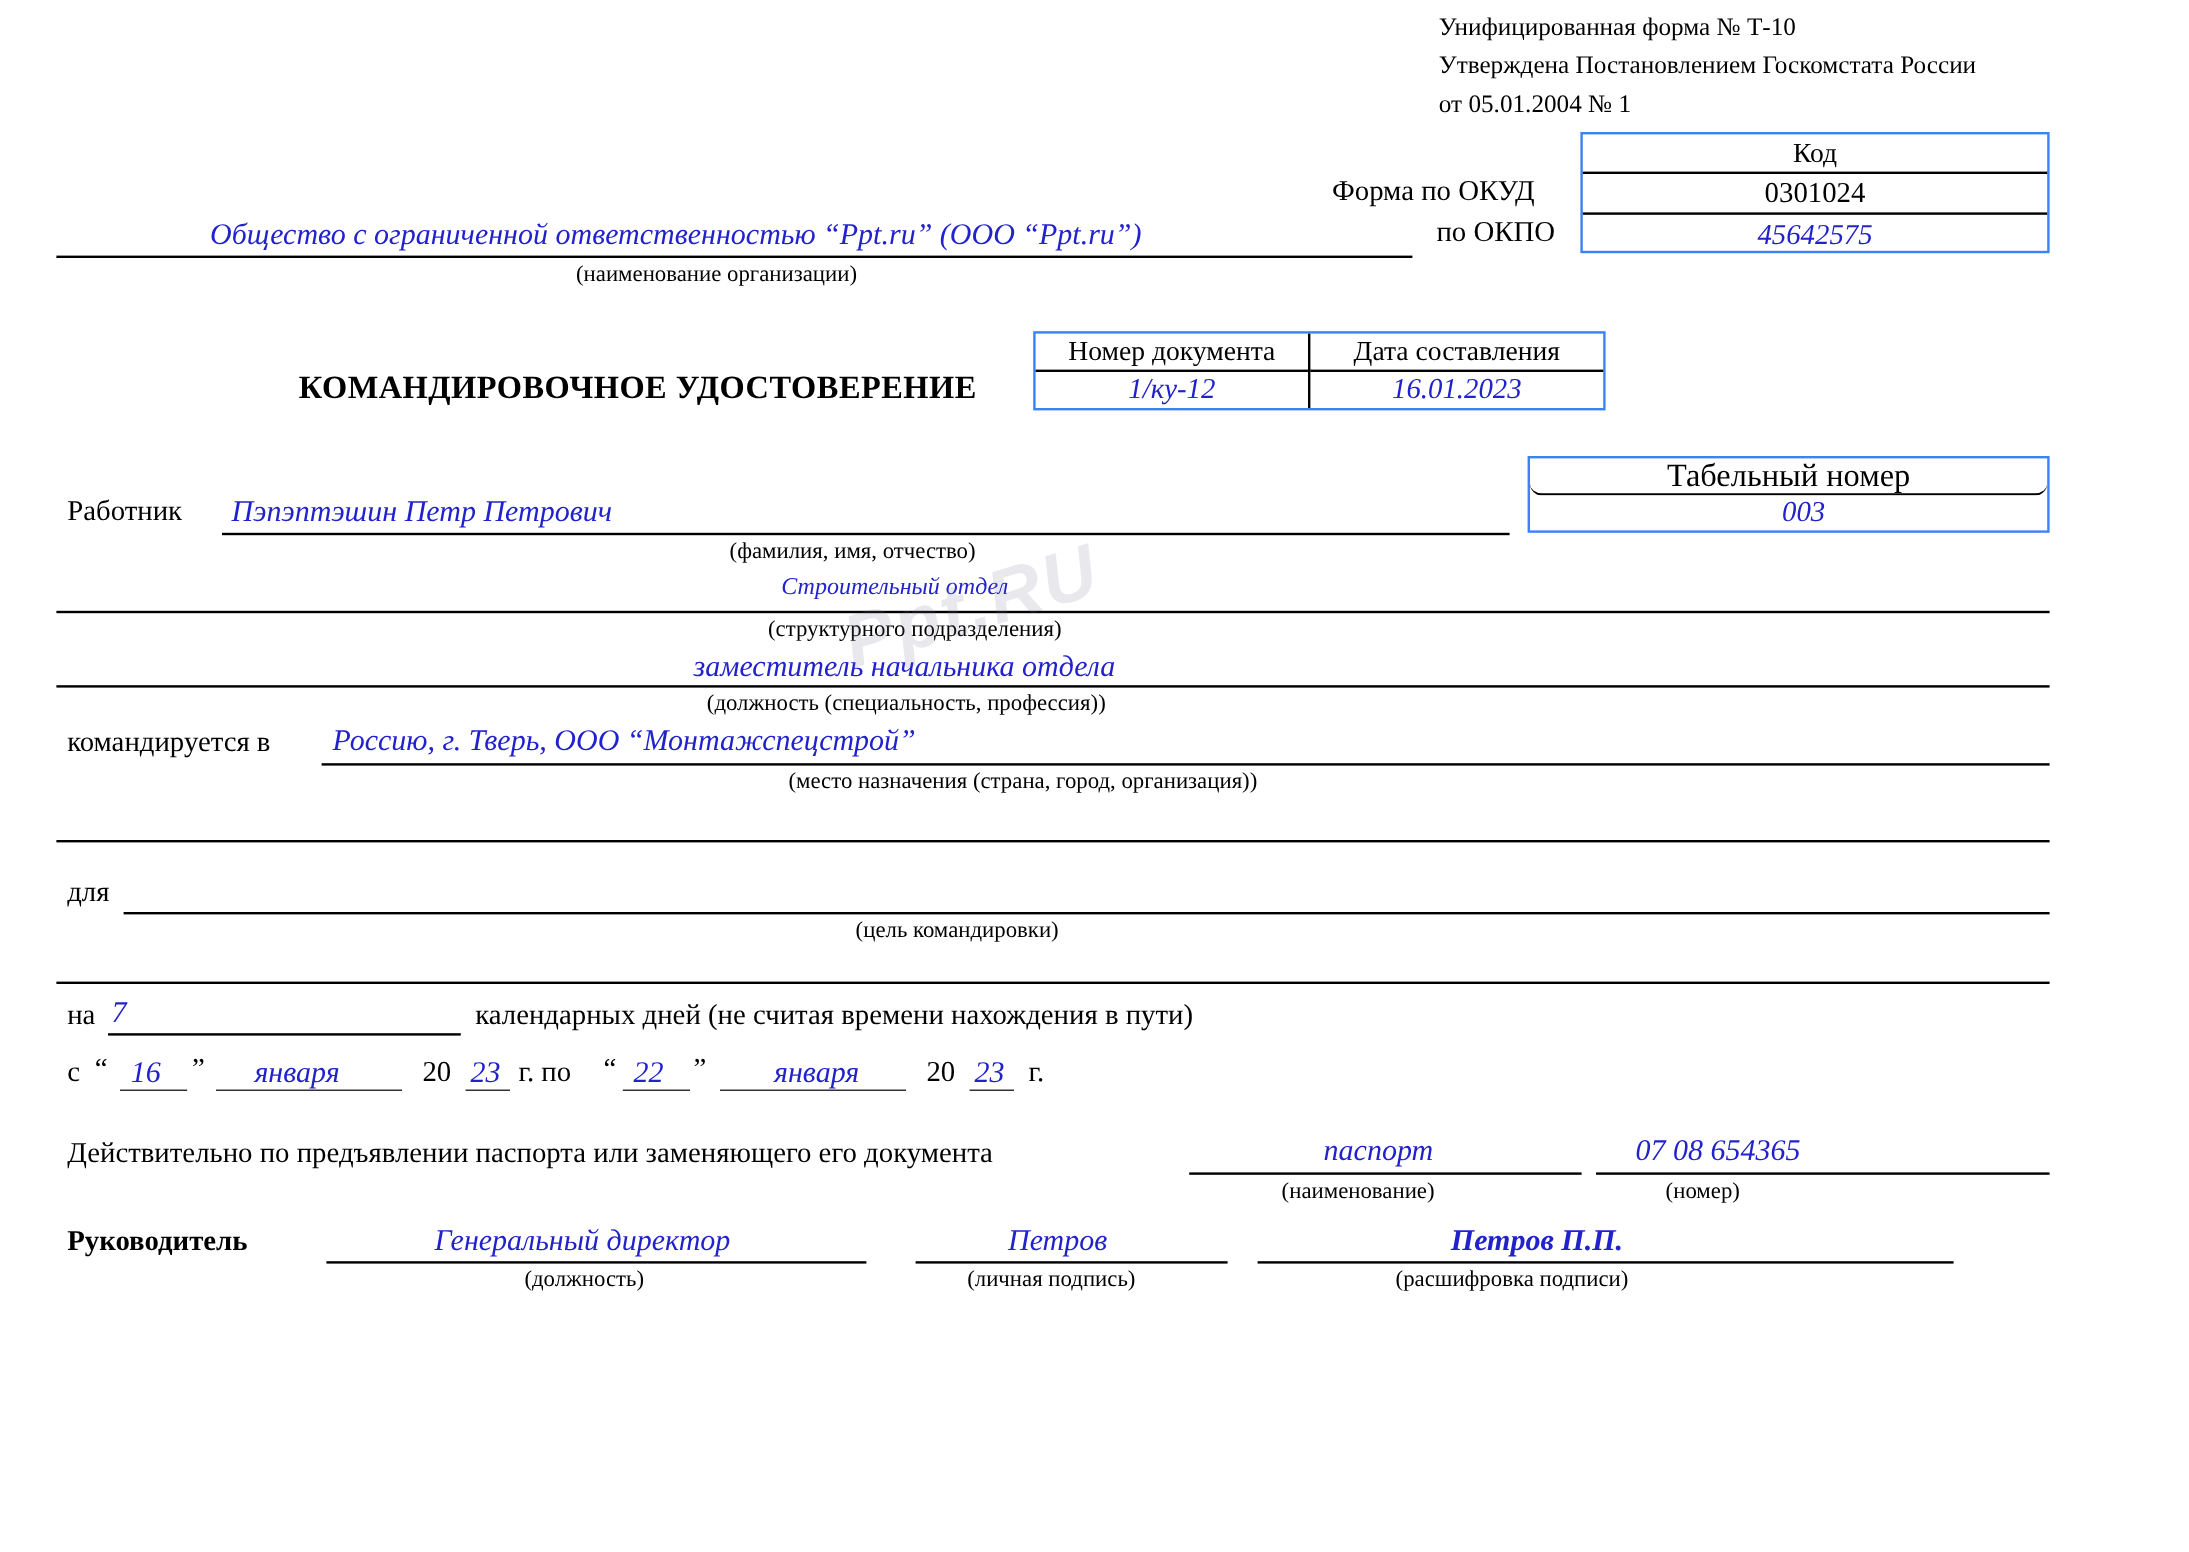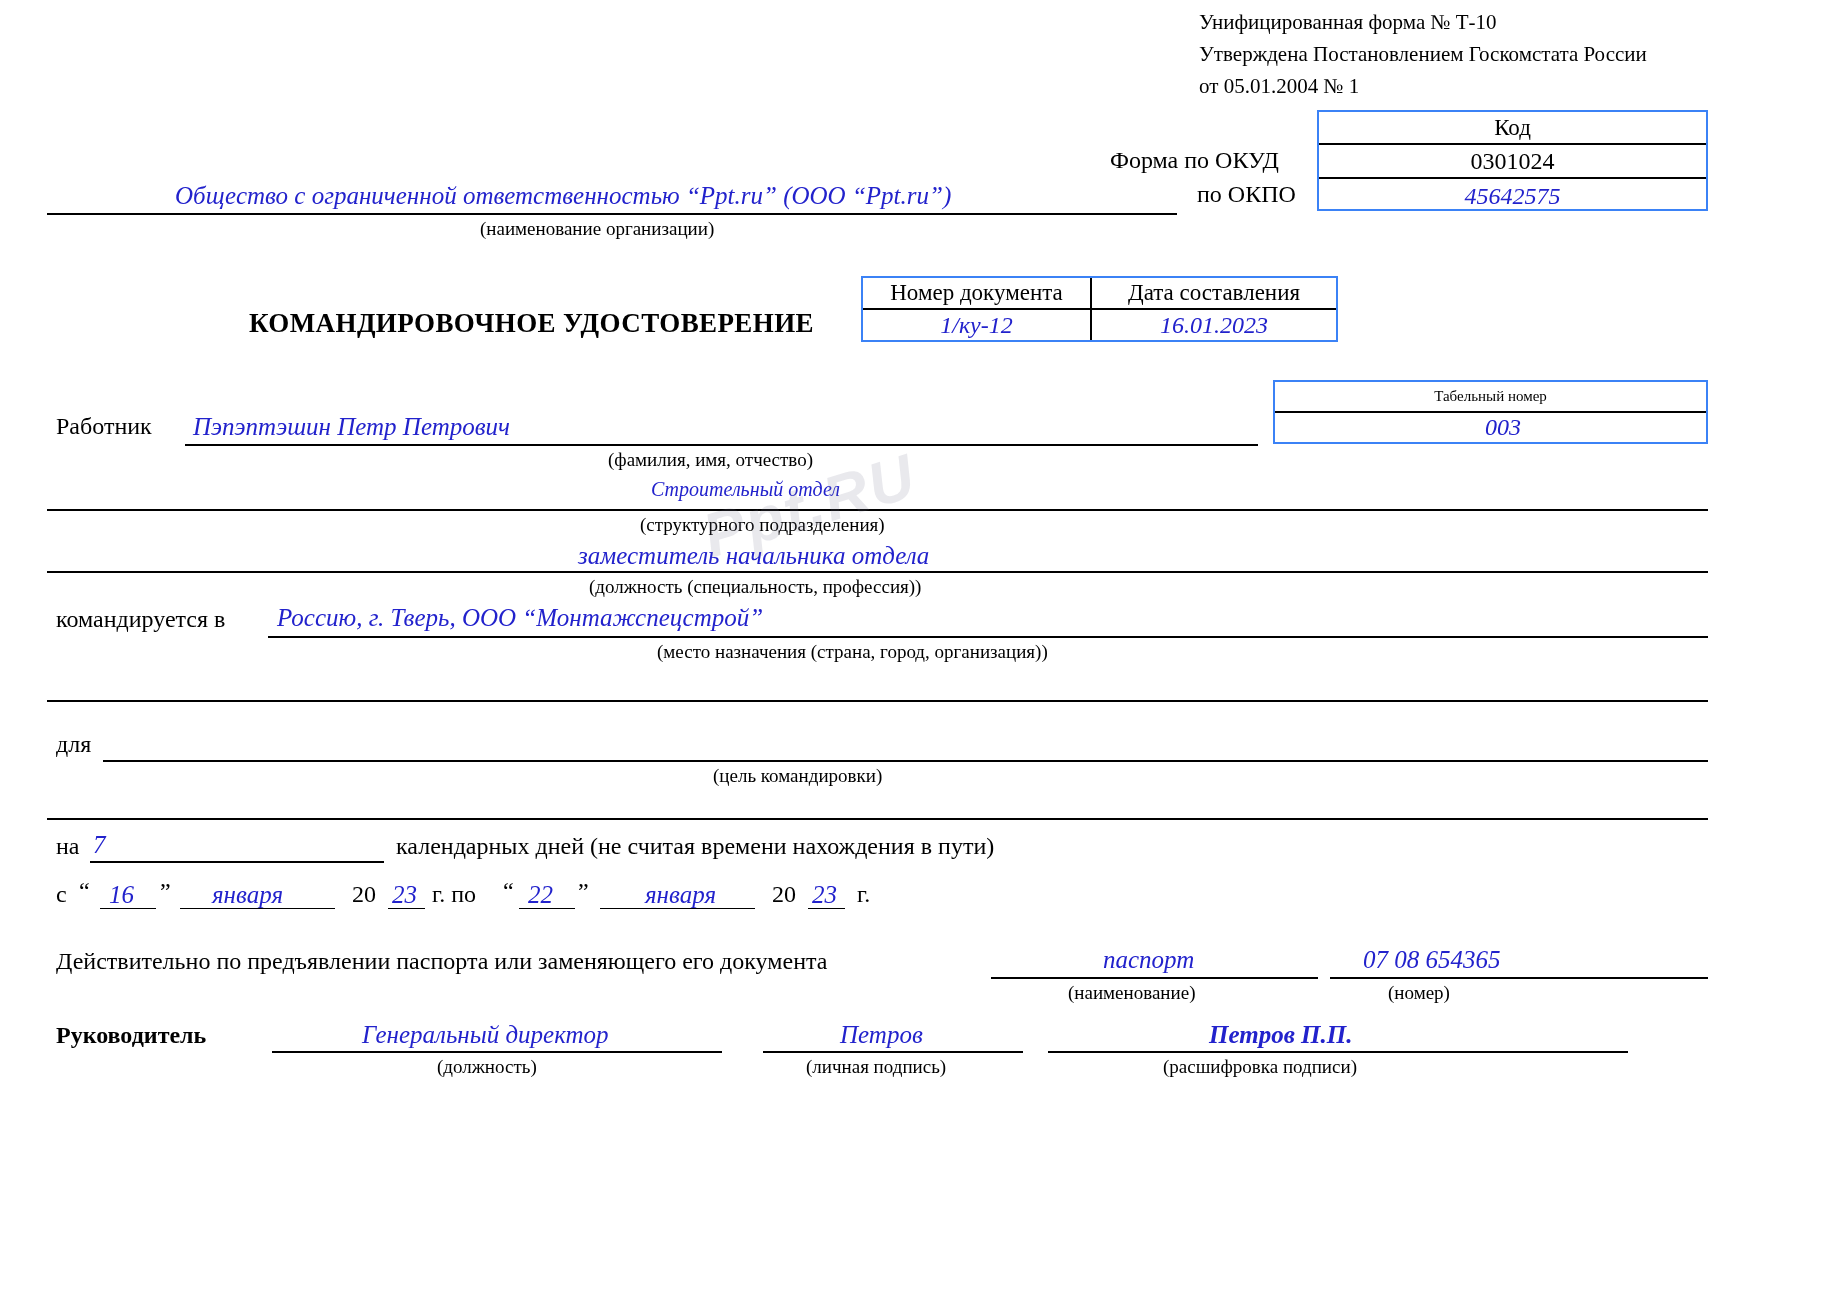--- a/index.html
+++ b/index.html
@@ -139,21 +139,21 @@
       <div class="boxcell bb print" style="width:244px; height:32px; font-size:23px;">Дата составления</div>
     </div>
     <div class="boxrow" style="height:30px;">
       <div class="boxcell br filled" style="width:229px; height:30px; font-size:24px;">1/ку-12</div>
       <div class="boxcell filled" style="width:244px; height:30px; font-size:24px;">16.01.2023</div>
     </div>
   </div>
 
   <div class="boxtbl" style="left:1273px; top:380px; width:435px; height:64px;">
     <div class="boxrow" style="height:31px;">
-      <div class="boxcell bb print" style="width:100%; height:31px; font-size:15px;">Табельный номер</div>
+      <div class="boxcell bb print" style="width:100%; height:31px; font-size:27px;border-radius:10px;">Табельный номер</div>
     </div>
     <div class="boxrow" style="height:29px;">
       <div class="boxcell filled" style="width:100%; height:29px; font-size:24px;padding-left:25px;">003</div>
     </div>
   </div>
 
   <div class="abs print lbl" style="left:56px; top:413px;">Работник</div>
   <div class="abs filled" style="left:193px; top:413px; font-size:25px;">Пэпэптэшин Петр Петрович</div>
   <div class="rule" style="left:185px; top:444px; width:1073px;"></div>
   <div class="abs caption" style="left:608px; top:449px;">(фамилия, имя, отчество)</div>

